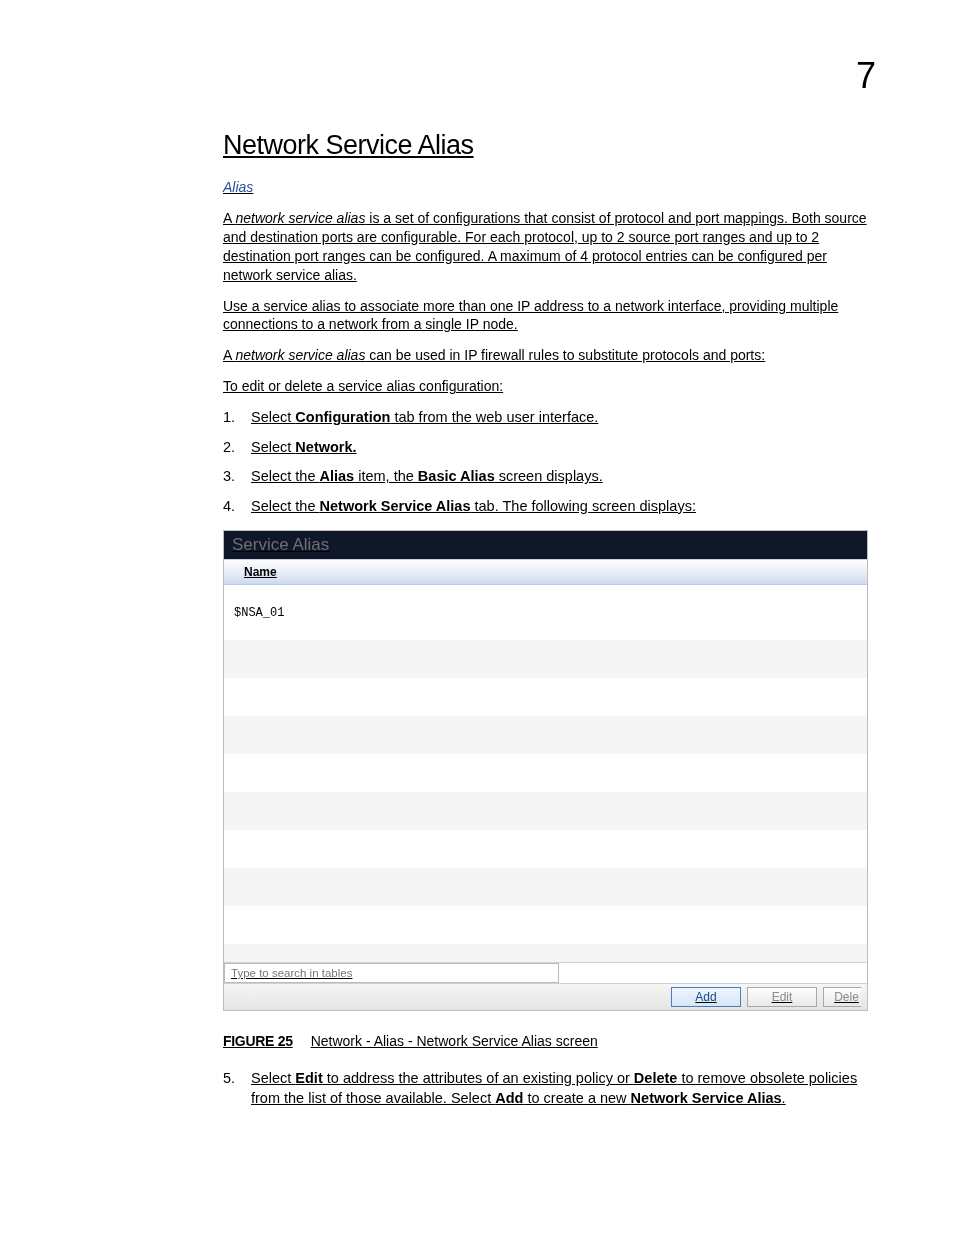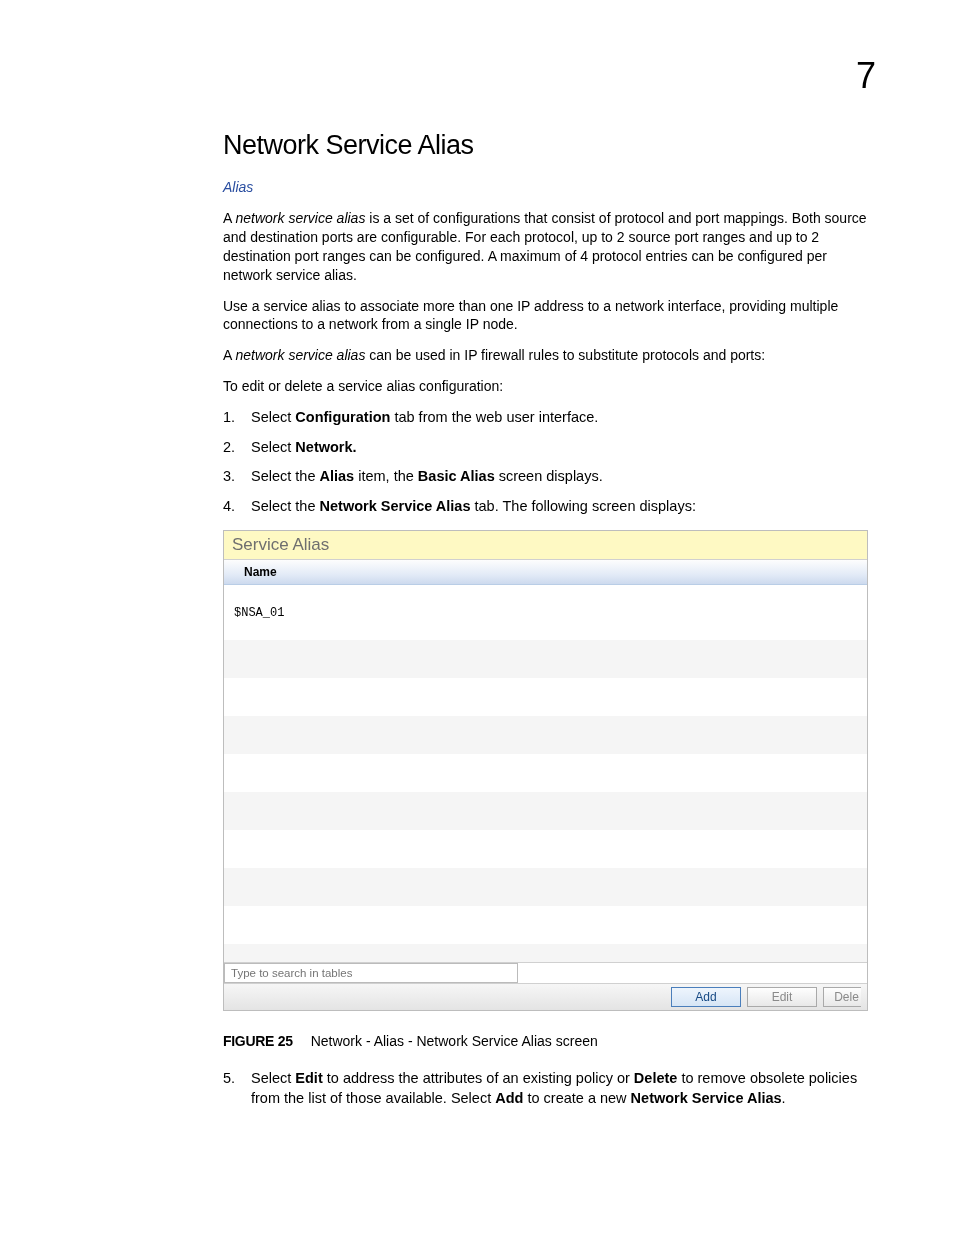--- a/index.html
+++ b/index.html
@@ -17,20 +17,21 @@
     right: 78px;
     font-size: 36px;
     font-weight: 400;
     font-family: Arial, Helvetica, sans-serif;
   }
   .content {
     position: absolute;
     left: 223px;
     top: 130px;
     width: 655px;
+    text-decoration: underline;
   }
   .section-title {
     font-family: "Arial Narrow", Arial, sans-serif;
     font-size: 27px;
     font-weight: 400;
     letter-spacing: -0.5px;
     margin-bottom: 18px;
     font-stretch: condensed;
   }
   .alias-link {
@@ -69,21 +70,21 @@
   .screenshot-wrapper {
     border: 1px solid #bdbdbd;
     margin-top: 8px;
     width: 645px;
     overflow: hidden;
   }
   .panel-title {
     font-family: "Segoe UI", Arial, sans-serif;
     font-size: 17px;
     color: #6f6f6f;
-    background: #fef9c3;
+    background: #0f172a;
     padding: 4px 8px;
     border-bottom: 1px solid #d0d0d0;
   }
   .table-header {
     background: linear-gradient(to bottom, #fdfdfd 0%, #e3ebf7 60%, #cddaee 100%);
     font-size: 12px;
     font-weight: bold;
     padding: 5px 20px;
     border-bottom: 1px solid #b9cde6;
   }
@@ -102,21 +103,21 @@
     font-size: 12px;
     padding: 4px 10px;
     position: absolute;
     top: 0; left: 0;
   }
   .table-footer {
     display: flex;
     border-top: 1px solid #d0d0d0;
   }
   .search-box {
-    width: 294px;
+    width: 335px;
     border: 1px solid #bbb;
     font-size: 11.5px;
     color: #777;
     padding: 3px 6px;
     background: #fff;
   }
   .toolbar {
     background: linear-gradient(to bottom, #f6f6f6, #e4e4e4);
     border-top: 1px solid #d0d0d0;
     padding: 3px 6px 3px 0;

